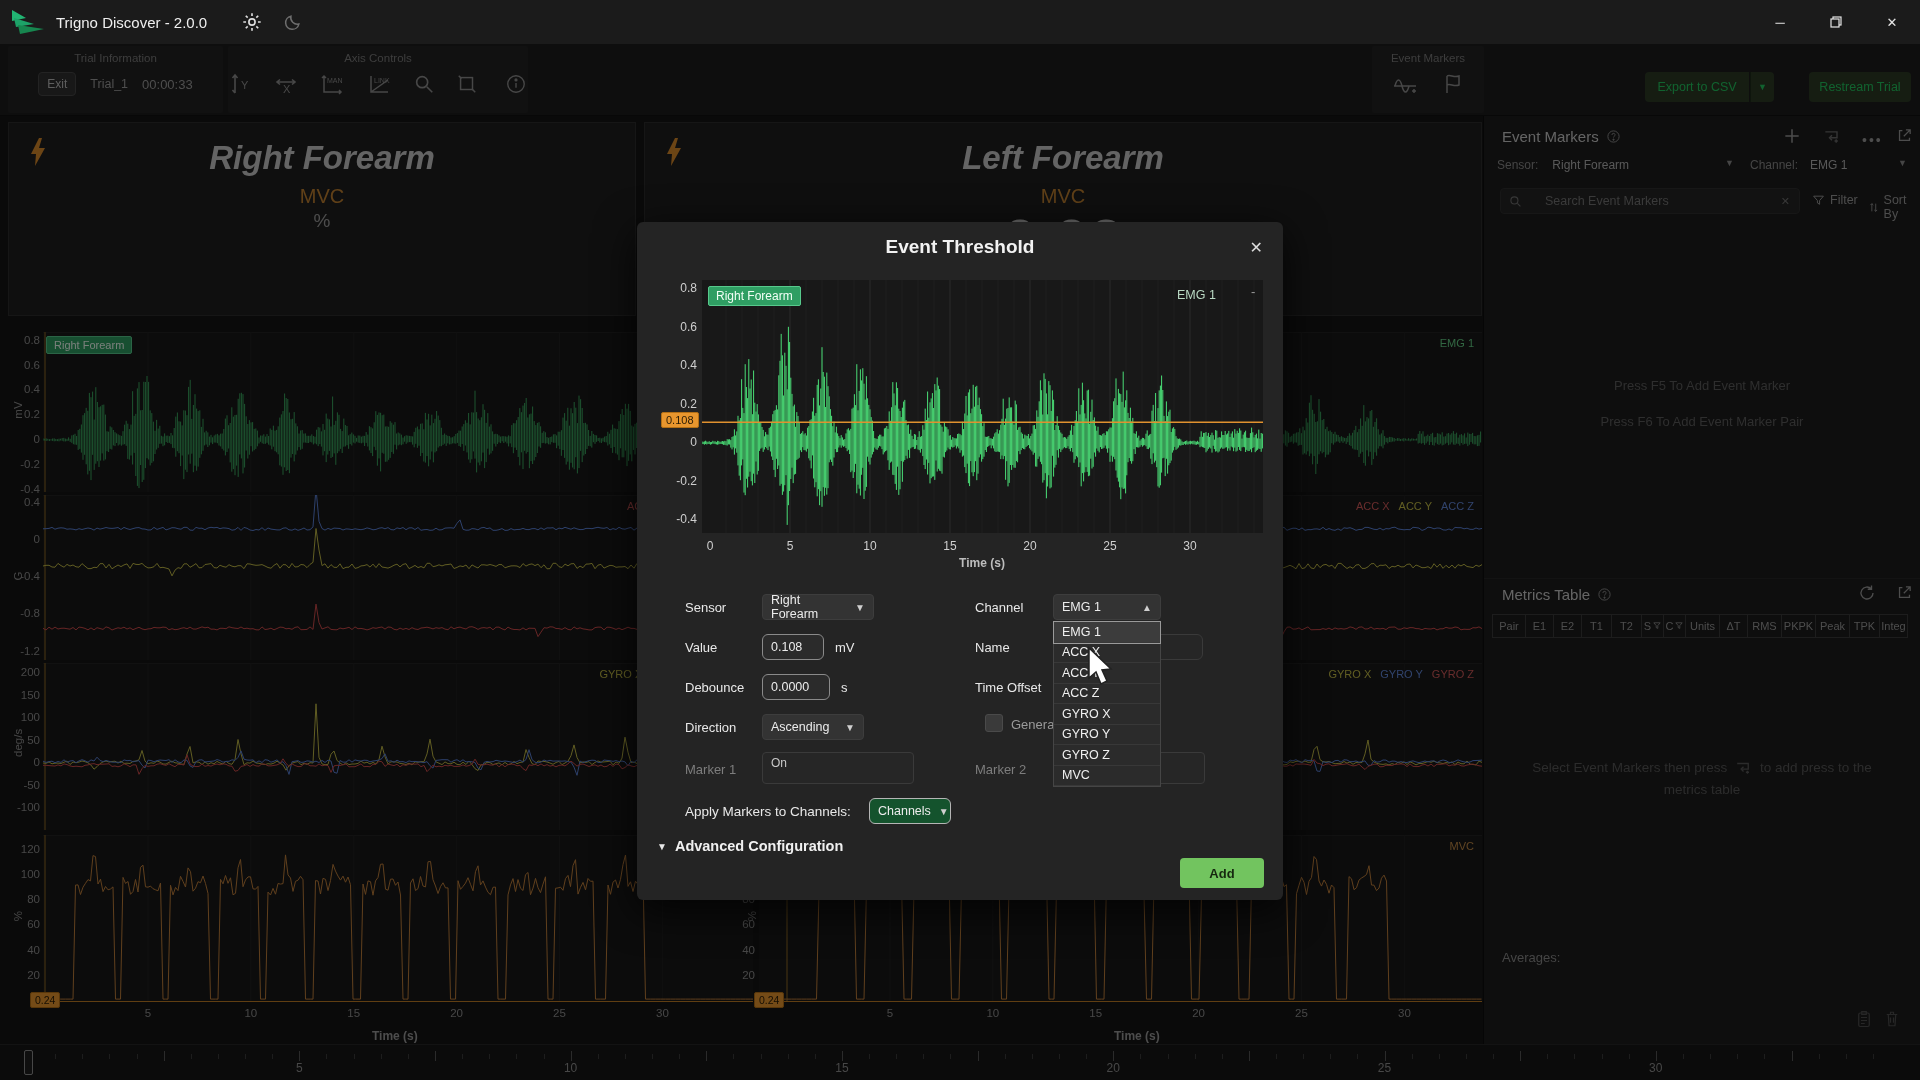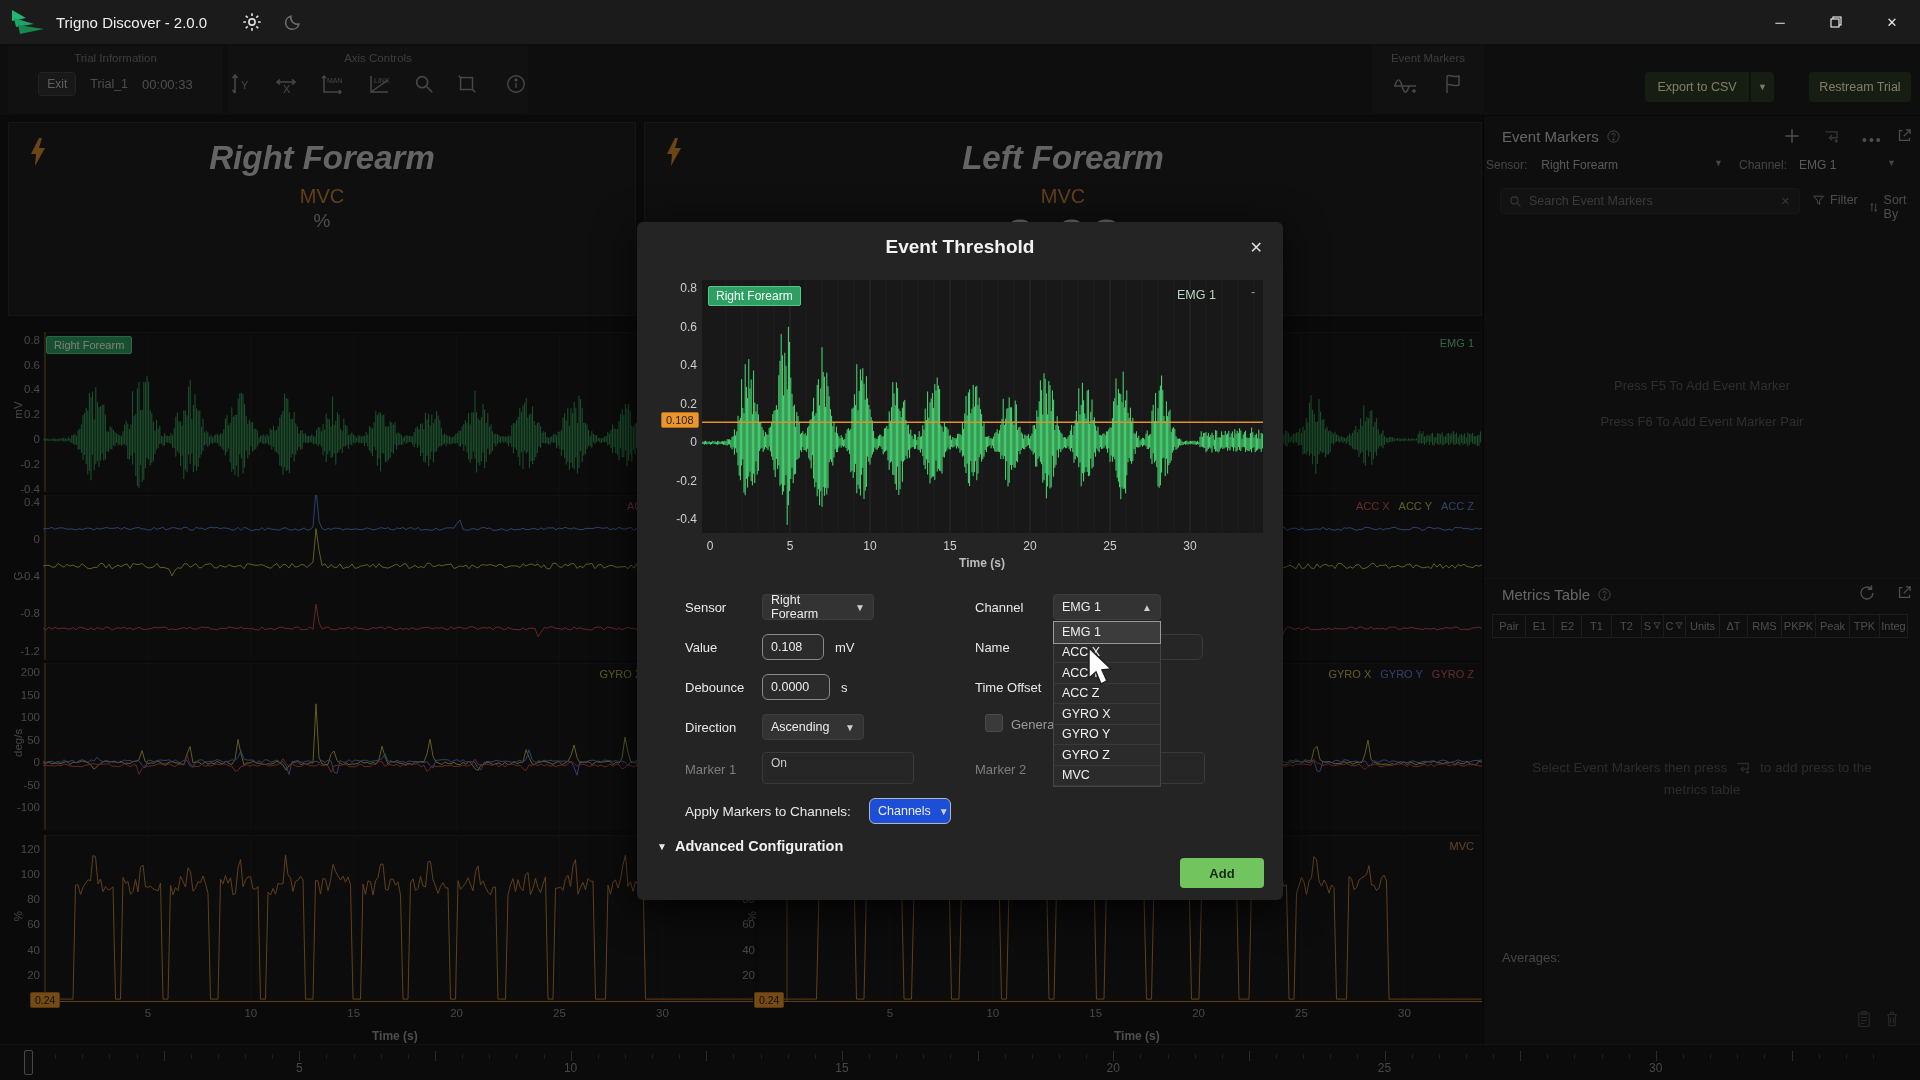--- a/index.html
+++ b/index.html
@@ -15,21 +15,21 @@
   .win-controls { margin-left:auto; display:flex; height:44px; }
   .win-btn { width:56px; height:44px; display:flex; align-items:center; justify-content:center; color:#e6e6e6; font-size:13px; }
 
   
   .toolbar { position:absolute; left:0; top:44px; width:1920px; height:72px; background:#1d1d1d; border-bottom:1px solid #101010; }
   .tgroup { position:absolute; top:2px; height:67px; background:#222222; border-radius:2px; }
   .tg-label { text-align:center; font-size:11.5px; color:#7b7b7b; padding-top:6px; white-space:nowrap; }
   .tg-row { display:flex; align-items:center; justify-content:center; gap:20px; margin-top:8px; }
   .ticon { color:#8f8f8f; display:flex; align-items:center; justify-content:center; }
   .btn-dark { background:#303030; border:1px solid #474747; color:#bdbdbd; font-size:12px; border-radius:4px; display:flex; align-items:center; justify-content:center; }
-  .btn-green { background:#2c3b25; color:#fef9c3; font-size:12.5px; display:flex; align-items:center; justify-content:center; }
+  .btn-green { background:#2c3b25; color:#22c55e; font-size:12.5px; display:flex; align-items:center; justify-content:center; }
 
   
   .spanel { position:absolute; top:122px; height:194px; background:#1e1e1e; border:1px solid #2c2c2c; }
   .sp-title { text-align:center; margin-top:16px; font-size:33px; font-weight:bold; font-style:italic; color:#c9c9c9; }
   .sp-metric { text-align:center; margin-top:8px; font-size:20px; color:#c08030; }
   .sp-value { text-align:center; margin-top:2px; font-size:62px; color:#cfcfcf; line-height:1; }
   .sp-unit { text-align:center; margin-top:2px; font-size:19px; color:#9a9a9a; }
   .bolt { position:absolute; left:18px; top:14px; }
 
   
@@ -42,21 +42,21 @@
   .sensorbadge { position:absolute; background:#2f9e63; color:#f2fff6; font-size:11px; padding:2px 7px; border-radius:2px; border:1px solid #57c98c; }
   .thbadge { position:absolute; background:#e8962e; color:#2a1c05; font-size:10.5px; padding:1px 4px; border-radius:2px; border:1px solid #b36f15; }
   .timelab { position:absolute; font-size:12px; color:#9a9a9a; font-weight:bold; transform:translateX(-50%); }
 
   
   .sidebar { position:absolute; left:1483px; top:116px; width:437px; height:928px; background:#1c1c1c; border-left:1px solid #0c0c0c; }
   .sb-title { font-size:15px; color:#c9c9c9; }
   .sb-dim { color:#8a8a8a; font-size:12px; }
   .sb-val { color:#b2b2b2; font-size:12px; }
   .sb-ico { position:absolute; color:#9a9a9a; }
-  .searchbox { position:absolute; left:16px; top:72px; width:300px; height:26px; background:#242424; border:1px solid #2e2e2e; border-radius:4px; display:flex; align-items:center; }
+  .searchbox { position:absolute; left:16px; top:72px; width:300px; height:26px; background:#242424; border:1px solid #2e2e2e; border-radius:4px; display:flex; align-items:center;gap:16px; }
   .searchbox input { flex:1; background:transparent; border:none; outline:none; color:#9a9a9a; font-size:12.5px; font-family:"Liberation Sans",sans-serif; }
   .empty-hint { position:absolute; width:100%; text-align:center; font-size:13px; color:#5d5d5d; }
   .mcols { position:absolute; left:8px; top:498px; display:flex; }
   .mcol { height:24px; border:1px solid #3a3a3a; border-left:none; color:#9a9a9a; font-size:11px; display:flex; align-items:center; justify-content:center; gap:2px; }
   .mcol:first-child { border-left:1px solid #3a3a3a; }
 
   
   .scrubber { position:absolute; left:0; top:1044px; width:1920px; height:36px; background:#171717; border-top:1px solid #262626; }
   .scrub-lab { position:absolute; top:16px; font-size:12px; color:#8f8f8f; transform:translateX(-50%); }
 
@@ -409,21 +409,21 @@
         </svg></div>
     <div class="sb-ico" style="left:338px;top:12px;color:#6a6a6a"><svg width="20" height="16" viewBox="0 0 24 18" fill="none" stroke="currentColor" stroke-width="1.7">
           <path d="M4 4h14v7H10"></path>
           <path d="M12 8l-3 3 3 3M17 13v4M15 15h4"></path>
         </svg></div>
     <div class="sb-ico" style="left:378px;top:16px;letter-spacing:2px;font-size:14px">•••</div>
     <div class="sb-ico" style="left:412px;top:11px"><svg width="17" height="17" viewBox="0 0 24 24" fill="none" stroke="currentColor" stroke-width="1.8">
           <path d="M9 5H5v14h14v-4M14 4h6v6M20 4 11 13"></path>
         </svg></div>
 
-    <div class="abs" style="left:2px;top:42px;display:flex;align-items:flex-start;width:410px">
+    <div class="abs" style="left:13px;top:42px;display:flex;align-items:flex-start;width:410px">
       <span class="sb-dim">Sensor:</span>
       <span class="sb-val" style="margin-left:14px">Right Forearm</span>
       <span class="sb-dim" style="margin-left:96px;font-size:9px">▼</span>
       <span class="sb-dim" style="margin-left:16px">Channel:</span>
       <span class="sb-val" style="margin-left:12px">EMG 1</span>
       <span class="sb-dim" style="margin-left:auto;font-size:9px">▼</span>
     </div>
 
     <div class="searchbox">
       <svg style="margin:0 7px 0 8px" width="13" height="13" viewBox="0 0 24 24" fill="none" stroke="#6f6f6f" stroke-width="2">
@@ -648,21 +648,21 @@
     <input class="m-input" style="left: 125px; top: 452px; width: 68px;" value="0.0000">
     <div class="m-lab" style="left:204px;top:458px">s</div>
     <div class="m-lab" style="left:48px;top:498px">Direction</div>
     <div class="m-select" style="left:125px;top:492px;width:102px">
         <span>Ascending</span>
         <span class="chev">▼</span>
       </div>
     <div class="m-lab-dim" style="left:48px;top:540px">Marker 1</div>
     <div class="m-marker" style="left:125px;top:530px">On</div>
     <div class="m-lab" style="left:48px;top:582px;font-size:13.5px">Apply Markers to Channels:</div>
-    <div class="m-select" style="left:232px;top:576px;width:82px;border:1px solid #b5b5b5;border-radius:6px;background:#1d4ed8">
+    <div class="m-select" style="left:232px;top:576px;width:82px;border:1px solid #b5b5b5;border-radius:6px;background:#14532d">
         <span>Channels</span>
         <span class="chev">▼</span>
       </div>
     <div class="abs" style="left:20px;top:616px;display:flex;align-items:center;gap:8px">
       <span style="font-size:10px;color:#e8e8e8">▼</span>
       <span style="font-size:14.5px;font-weight:600;color:#f0f0f0">Advanced Configuration</span>
     </div>
 
     <div class="m-lab" style="left:338px;top:378px">Channel</div>
     <div class="m-select" style="left:416px;top:372px;width:108px">

